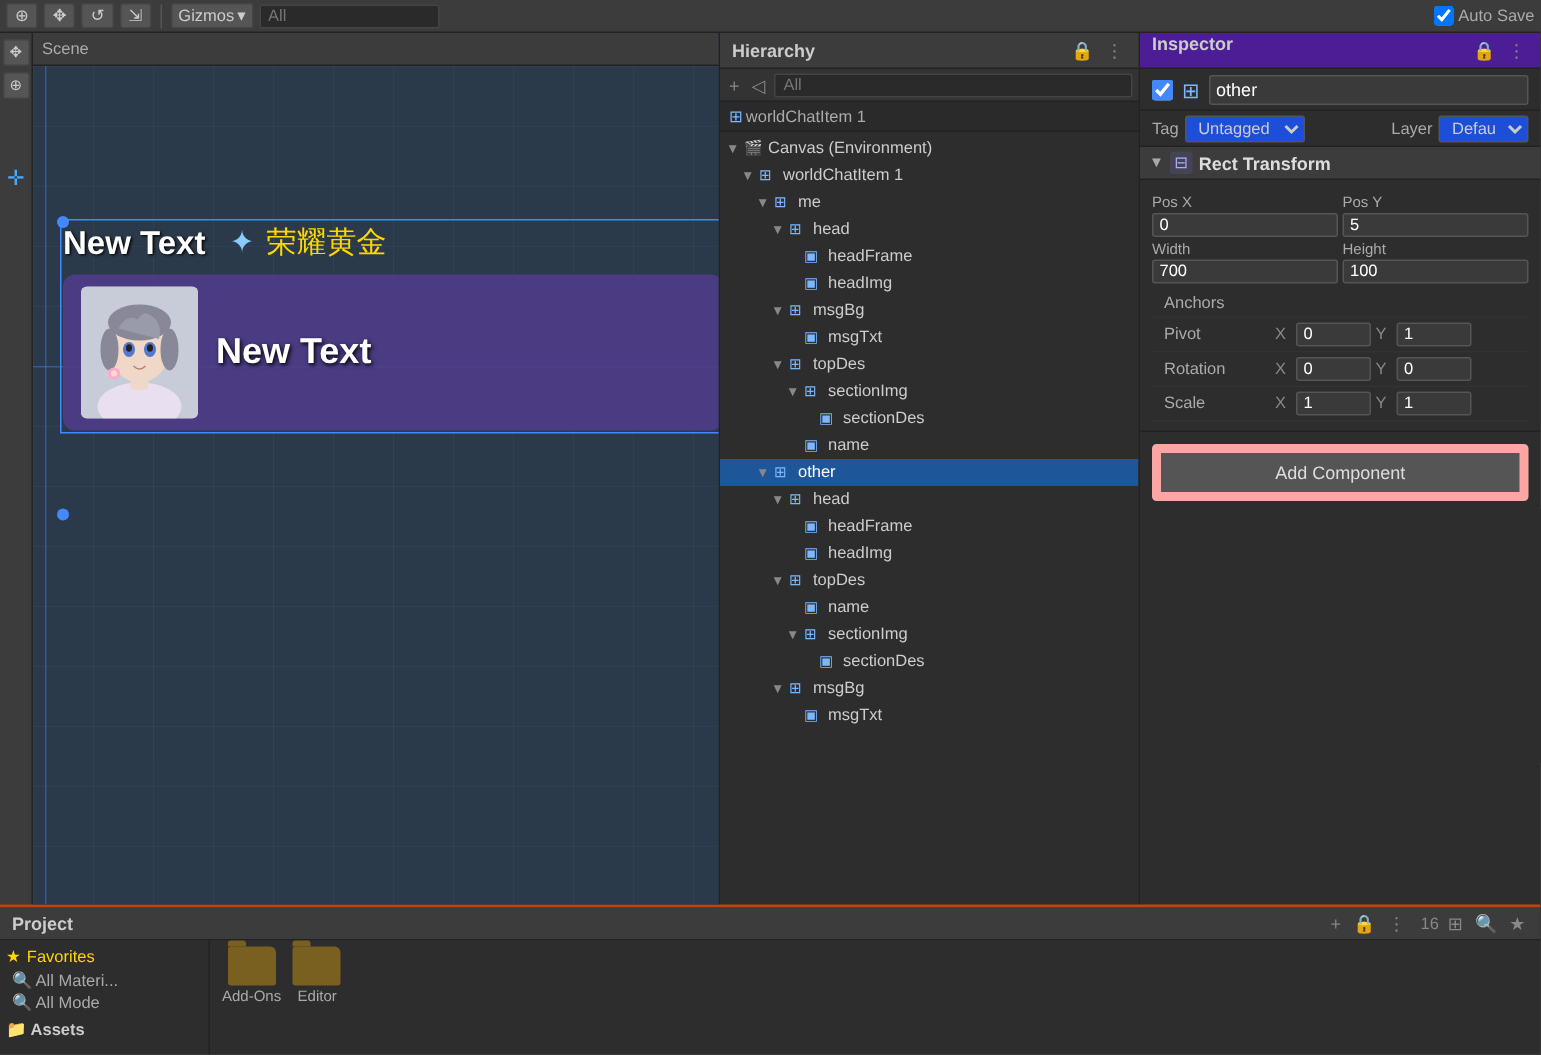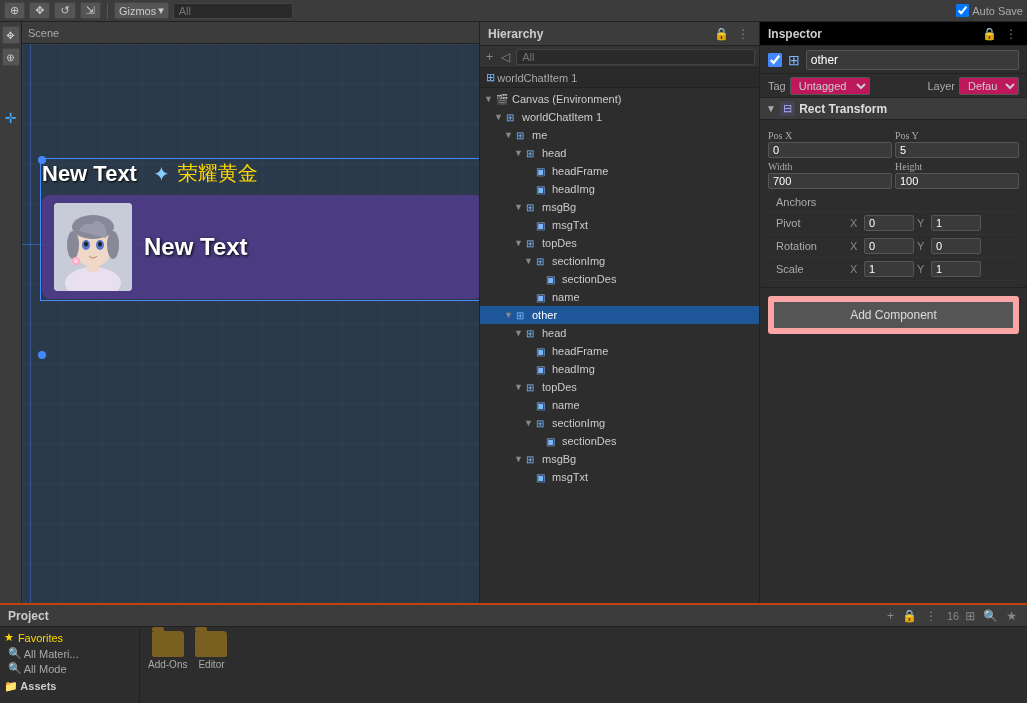--- a/index.html
+++ b/index.html
@@ -86,21 +86,21 @@
     .scene-canvas {
       flex: 1;
       background: #2b3a4a;
       position: relative;
       overflow: hidden;
     }
 
     
     .chat-item-container {
       position: absolute;
-      top: 116px;
+      top: 104px;
       left: 20px;
       width: 440px;
     }
 
     .chat-item-top {
       display: flex;
       align-items: center;
       gap: 8px;
       margin-bottom: 8px;
     }
@@ -259,24 +259,23 @@
     .inspector-panel {
       width: 267px;
       background: #2d2d2d;
       display: flex;
       flex-direction: column;
       flex-shrink: 0;
     }
 
     .inspector-header {
       height: 24px;
-      background: #000000;
+      background: #4c1d95;
       border-bottom: 1px solid #222;
       display: flex;
-      align-items: center;
       padding: 0 8px;
       gap: 6px;
     }
 
     .inspector-name-row {
       height: 28px;
       background: #2d2d2d;
       display: flex;
       align-items: center;
       padding: 0 8px;
@@ -304,21 +303,21 @@
       background: #2d2d2d;
       display: flex;
       align-items: center;
       padding: 0 8px;
       gap: 4px;
       border-bottom: 1px solid #222;
       font-size: 11px;
     }
 
     .tag-dropdown {
-      background: #be185d;
+      background: #1d4ed8;
       border: 1px solid #555;
       color: #ccc;
       font-size: 11px;
       padding: 1px 4px;
       border-radius: 2px;
       width: 80px;
     }
 
     .section-header {
       height: 22px;
@@ -373,21 +372,21 @@
       gap: 3px;
       margin-top: 4px;
     }
 
     .pos-field {
       display: flex;
       flex-direction: column;
       gap: 1px;
     }
 
-    .field-label { font-size: 10px; color: #aaa; font-family: Liberation Serif, serif; }
+    .field-label { font-size: 10px; color: #aaa; }
     .field-input {
       background: #3a3a3a;
       border: 1px solid #555;
       color: #fff;
       font-size: 11px;
       padding: 1px 4px;
       border-radius: 2px;
       width: 100%;
     }
 

